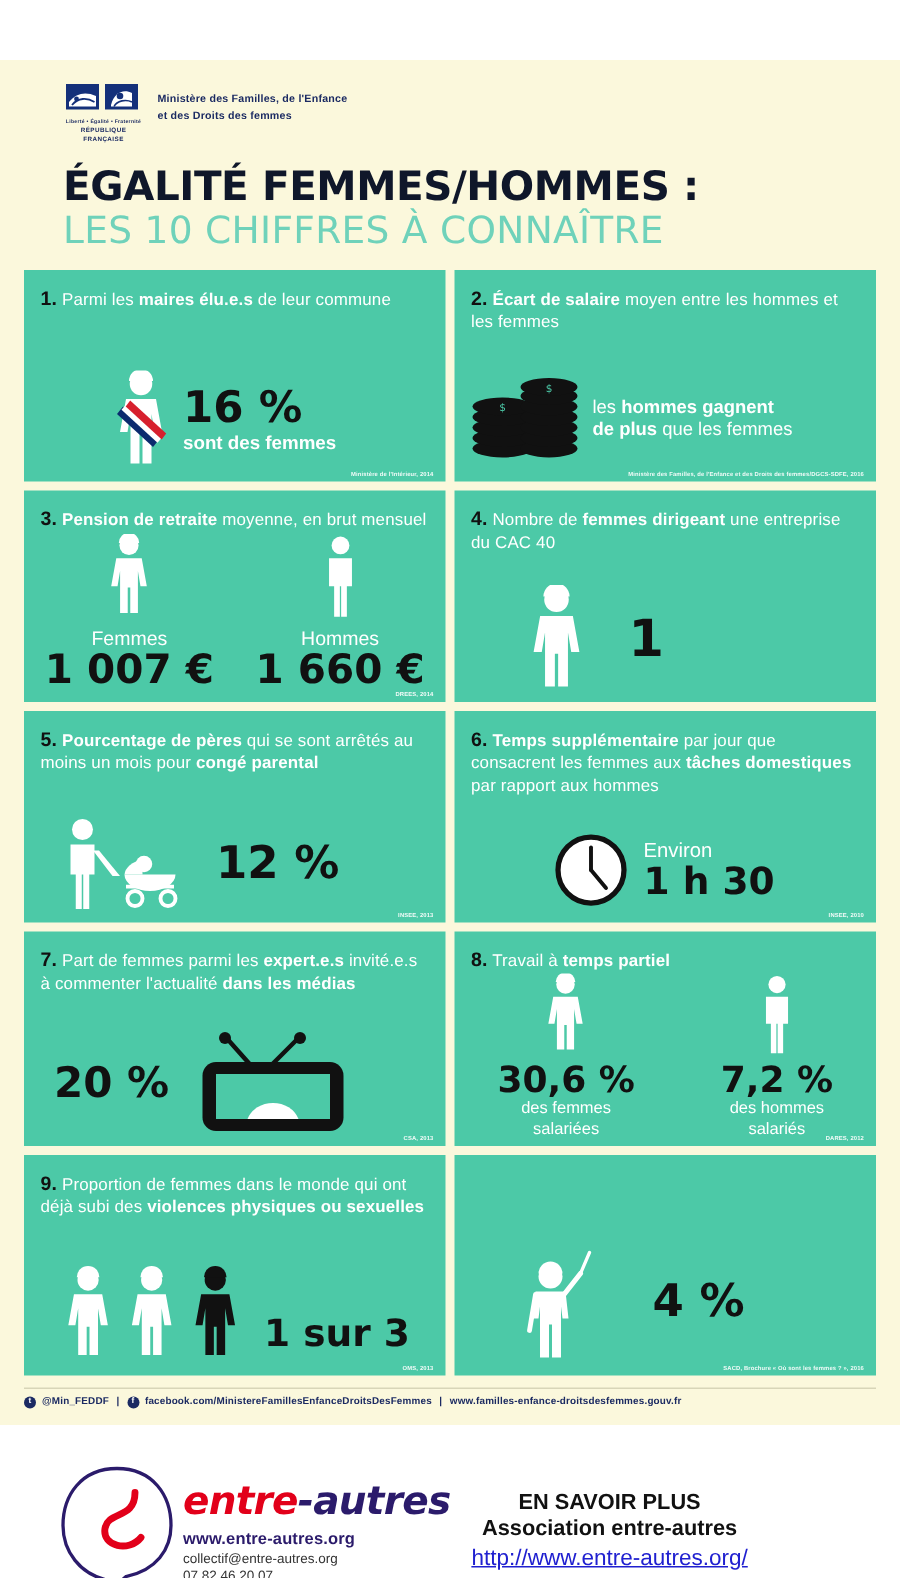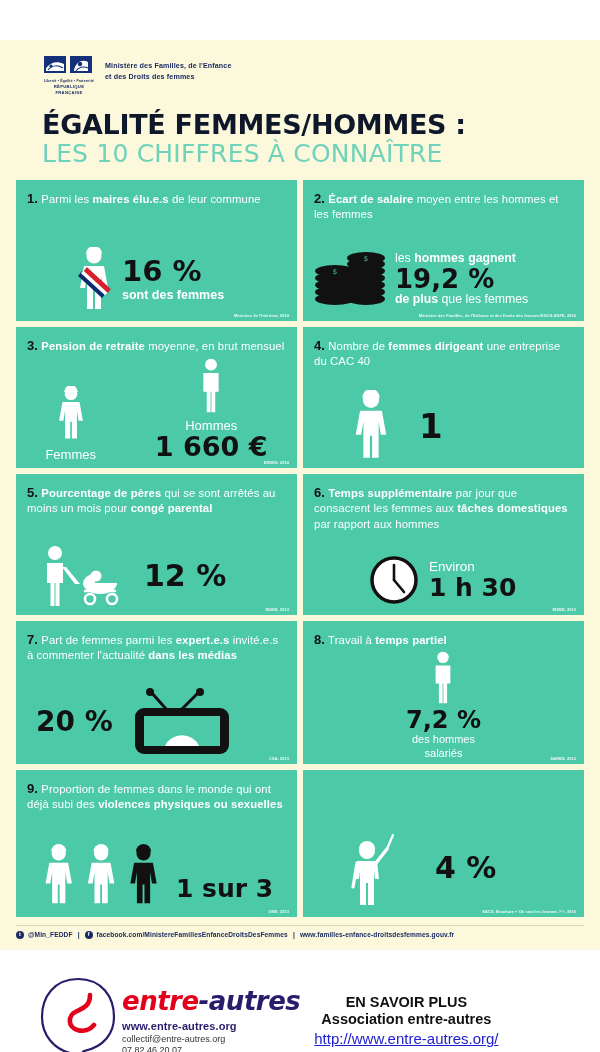--- a/index.html
+++ b/index.html
@@ -239,40 +239,40 @@
               <ellipse cx="53" cy="27" rx="19" ry="6"></ellipse>
             <ellipse cx="53" cy="20" rx="19" ry="6"></ellipse>
               <ellipse cx="53" cy="13" rx="19" ry="6"></ellipse>
             <ellipse cx="53" cy="7" rx="19" ry="6"></ellipse>
           </g>
           <text x="22" y="23" font-size="7" fill="#4CC9A7" text-anchor="middle" font-family="DejaVu Sans, sans-serif">$</text>
           <text x="53" y="10" font-size="7" fill="#4CC9A7" text-anchor="middle" font-family="DejaVu Sans, sans-serif">$</text>
         </svg>
         <div>
           <div class="c2-t1"><span>les </span><b>hommes gagnent</b></div>
-          <div class="big c2-num">19,2 %</div>
           <div class="c2-t2"><b>de plus</b><span> que les femmes</span></div>
         </div>
       </div>
       <div class="source">Ministère des Familles, de l'Enfance et des Droits des femmes/DGCS-SDFE, 2016</div>
     </div>
 
     <div class="card h-row2">
       <div class="lead">
         <span class="num-idx">3.</span>
         <b>Pension de retraite</b><span> moyenne, en brut mensuel</span>
       </div>
       <div class="viz c3-cols">
         <div class="c3-col">
           <svg width="40" height="56" viewBox="0 0 44 66">
             <circle cx="22" cy="9" r="7.5" fill="#fff"></circle>
               <path d="M14 7 a8 8 0 0 1 16 0 z" fill="#fff"></path>
             <path d="M12 19 h20 l4 22 h-5 l-2 -12 v33 h-6 v-20 h-2 v20 h-6 v-33 l-2 12 h-5 z" fill="#fff"></path>
           </svg>
           <div class="c3-lbl">Femmes</div>
+          <div class="big c3-num">1 007 €</div>
         </div>
         <div class="c3-col">
           <svg width="40" height="56" viewBox="0 0 44 66">
             <circle cx="22" cy="9" r="7" fill="#fff"></circle>
             <path d="M13 19 h18 v22 h-4 v24 h-4.5 v-24 h-1 v24 h-4.5 v-24 h-4 z" fill="#fff"></path>
           </svg>
           <div class="c3-lbl">Hommes</div>
           <div class="big c3-num">1 660 €</div>
         </div>
       </div>
@@ -355,20 +355,30 @@
       </div>
       <div class="source">CSA, 2013</div>
     </div>
 
     <div class="card h-row4">
       <div class="lead">
         <span class="num-idx">8.</span>
         <span>Travail à </span><b>temps partiel</b>
       </div>
       <div class="viz c8-cols">
+        <div class="c8-col">
+          <svg width="40" height="54" viewBox="0 0 44 66">
+            <circle cx="22" cy="9" r="7.5" fill="#fff"></circle>
+              <path d="M14 7 a8 8 0 0 1 16 0 z" fill="#fff"></path>
+            <path d="M12 19 h20 l4 22 h-5 l-2 -12 v33 h-6 v-20 h-2 v20 h-6 v-33 l-2 12 h-5 z" fill="#fff"></path>
+          </svg>
+          <div class="big c8-num">30,6 %</div>
+          <div class="c8-sub">des femmes</div>
+          <div class="c8-sub">salariées</div>
+        </div>
         <div class="c8-col">
           <svg width="40" height="54" viewBox="0 0 44 66">
             <circle cx="22" cy="9" r="7" fill="#fff"></circle>
             <path d="M13 19 h18 v22 h-4 v24 h-4.5 v-24 h-1 v24 h-4.5 v-24 h-4 z" fill="#fff"></path>
           </svg>
           <div class="big c8-num">7,2 %</div>
           <div class="c8-sub">des hommes</div>
           <div class="c8-sub">salariés</div>
         </div>
       </div>

